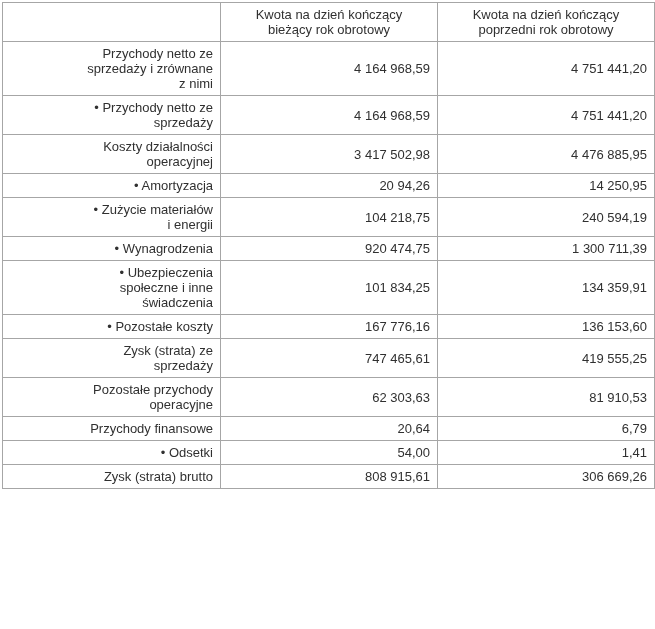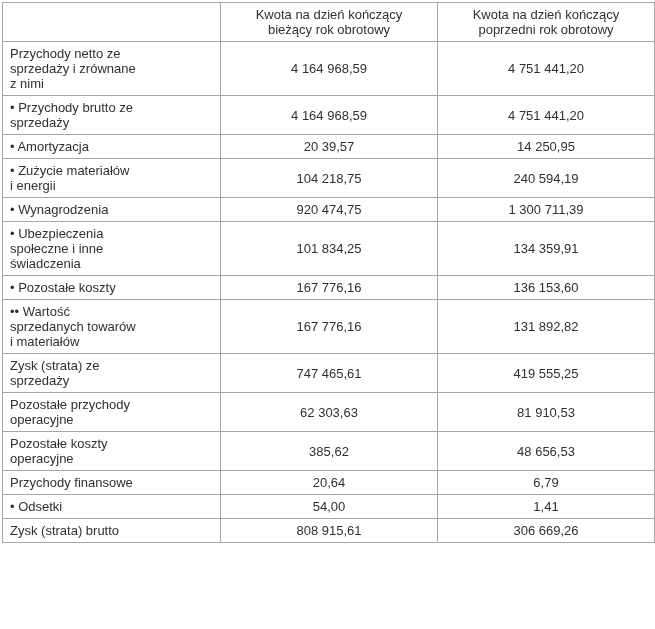--- a/index.html
+++ b/index.html
@@ -25,20 +25,21 @@
   table.fin-table th,
   table.fin-table td {
     border: 1px solid #a6a6a6;
     font-size: 13px;
     line-height: 15px;
     color: #303030;
     padding: 4px 7px;
     vertical-align: middle;
     white-space: pre-line;
     background: #ffffff;
+    text-align: right;
   }
   table.fin-table th {
     font-weight: normal;
     text-align: center;
   }
   td.label-cell { text-align: left; }
   td.value-cell { text-align: center; }
 </style>
 </head>
 <body>
@@ -61,28 +62,34 @@
     </thead>
     <tbody>
         <tr>
           <td class="label-cell">Przychody netto ze
 sprzedaży i zrównane
 z nimi</td>
           <td class="value-cell">4 164 968,59</td>
           <td class="value-cell">4 751 441,20</td>
         </tr>
         <tr>
-          <td class="label-cell">• Przychody brutto ze
+          <td class="label-cell">• Przychody netto ze
 sprzedaży</td>
           <td class="value-cell">4 164 968,59</td>
           <td class="value-cell">4 751 441,20</td>
         </tr>
         <tr>
+          <td class="label-cell">Koszty działalności
+operacyjnej</td>
+          <td class="value-cell">3 417 502,98</td>
+          <td class="value-cell">4 476 885,95</td>
+        </tr>
+        <tr>
           <td class="label-cell">• Amortyzacja</td>
-          <td class="value-cell">20 39,57</td>
+          <td class="value-cell">20 94,26</td>
           <td class="value-cell">14 250,95</td>
         </tr>
         <tr>
           <td class="label-cell">• Zużycie materiałów
 i energii</td>
           <td class="value-cell">104 218,75</td>
           <td class="value-cell">240 594,19</td>
         </tr>
         <tr>
           <td class="label-cell">• Wynagrodzenia</td>
@@ -95,43 +102,30 @@
 świadczenia</td>
           <td class="value-cell">101 834,25</td>
           <td class="value-cell">134 359,91</td>
         </tr>
         <tr>
           <td class="label-cell">• Pozostałe koszty</td>
           <td class="value-cell">167 776,16</td>
           <td class="value-cell">136 153,60</td>
         </tr>
         <tr>
-          <td class="label-cell">•• Wartość
-sprzedanych towarów
-i materiałów</td>
-          <td class="value-cell">167 776,16</td>
-          <td class="value-cell">131 892,82</td>
-        </tr>
-        <tr>
           <td class="label-cell">Zysk (strata) ze
 sprzedaży</td>
           <td class="value-cell">747 465,61</td>
           <td class="value-cell">419 555,25</td>
         </tr>
         <tr>
           <td class="label-cell">Pozostałe przychody
 operacyjne</td>
           <td class="value-cell">62 303,63</td>
           <td class="value-cell">81 910,53</td>
-        </tr>
-        <tr>
-          <td class="label-cell">Pozostałe koszty
-operacyjne</td>
-          <td class="value-cell">385,62</td>
-          <td class="value-cell">48 656,53</td>
         </tr>
         <tr>
           <td class="label-cell">Przychody finansowe</td>
           <td class="value-cell">20,64</td>
           <td class="value-cell">6,79</td>
         </tr>
         <tr>
           <td class="label-cell">• Odsetki</td>
           <td class="value-cell">54,00</td>
           <td class="value-cell">1,41</td>

